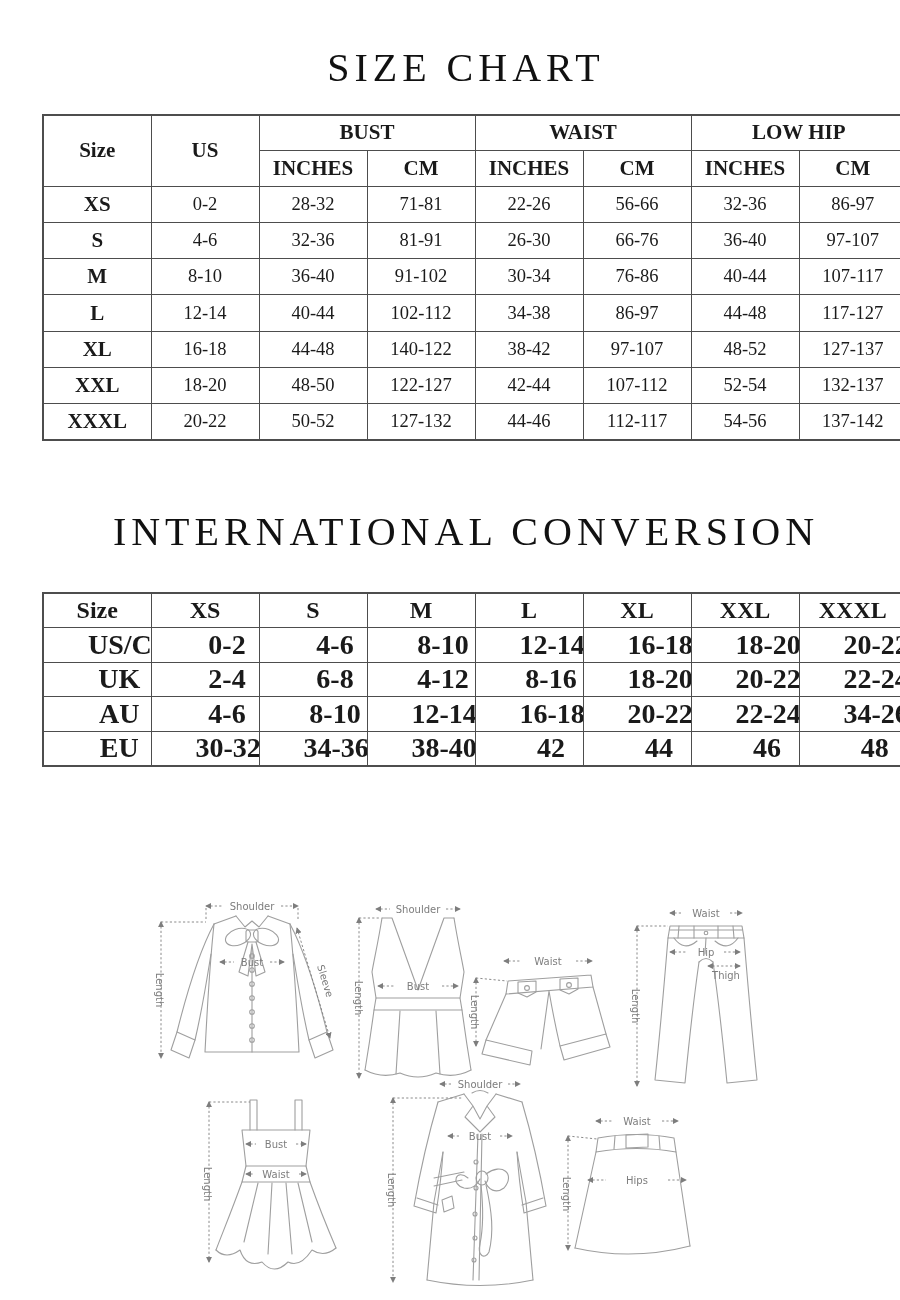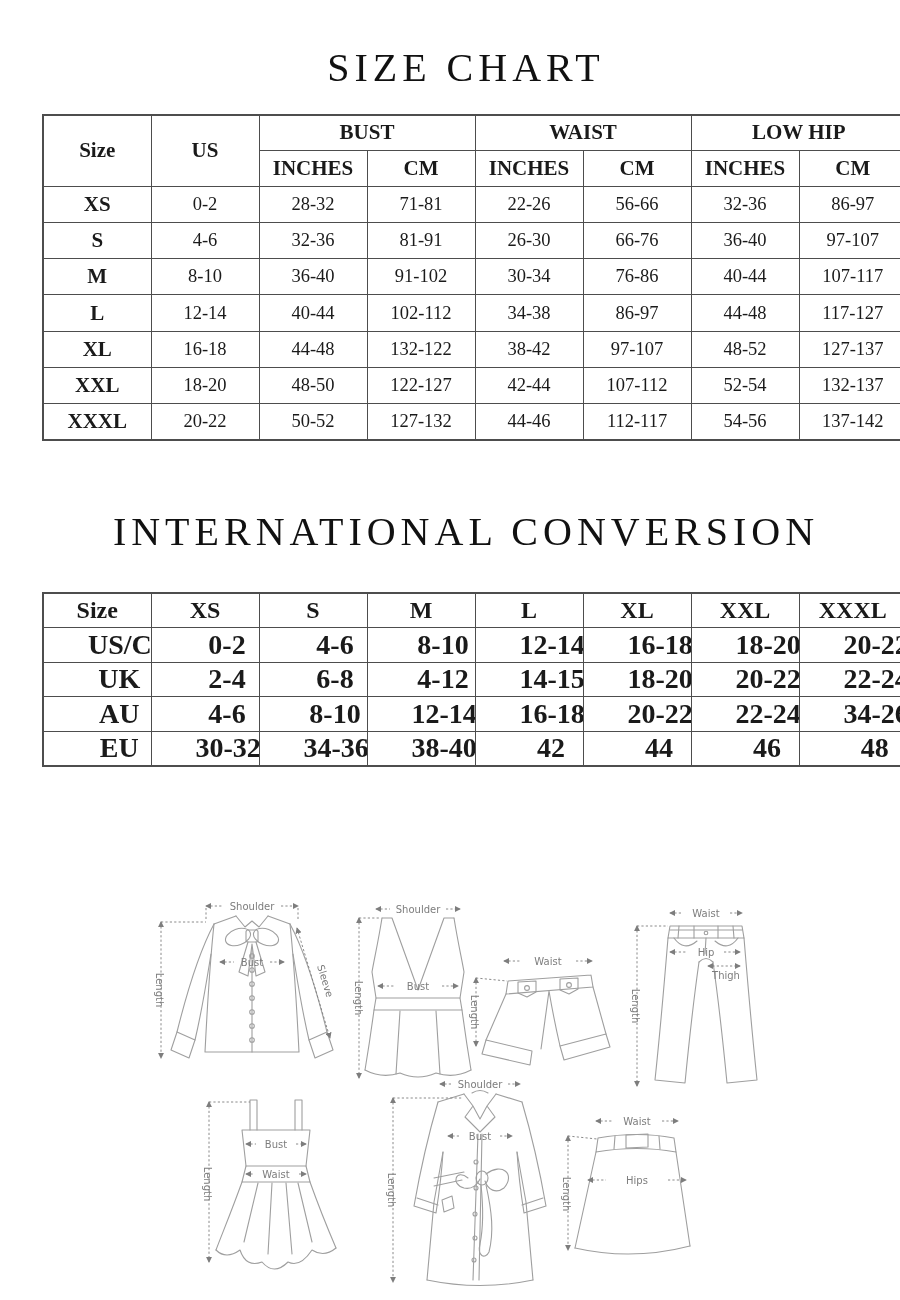--- a/index.html
+++ b/index.html
@@ -106,21 +106,21 @@
       <td>102-112</td>
       <td>34-38</td>
       <td>86-97</td>
       <td>44-48</td>
       <td>117-127</td>
     </tr>
     <tr class="data-row">
       <td class="rowlab">XL</td>
       <td>16-18</td>
       <td>44-48</td>
-      <td>132-122</td>
+      <td>140-122</td>
       <td>38-42</td>
       <td>97-107</td>
       <td>48-52</td>
       <td>127-137</td>
     </tr>
     <tr class="data-row">
       <td class="rowlab">XXL</td>
       <td>18-20</td>
       <td>48-50</td>
       <td>122-127</td>
@@ -174,21 +174,21 @@
       <td>12-14</td>
       <td>16-18</td>
       <td>18-20</td>
       <td>20-22</td>
     </tr>
     <tr>
       <td>UK</td>
       <td>2-4</td>
       <td>6-8</td>
       <td>4-12</td>
-      <td>14-15</td>
+      <td>8-16</td>
       <td>18-20</td>
       <td>20-22</td>
       <td>22-24</td>
     </tr>
     <tr>
       <td>AU</td>
       <td>4-6</td>
       <td>8-10</td>
       <td>12-14</td>
       <td>16-18</td>

